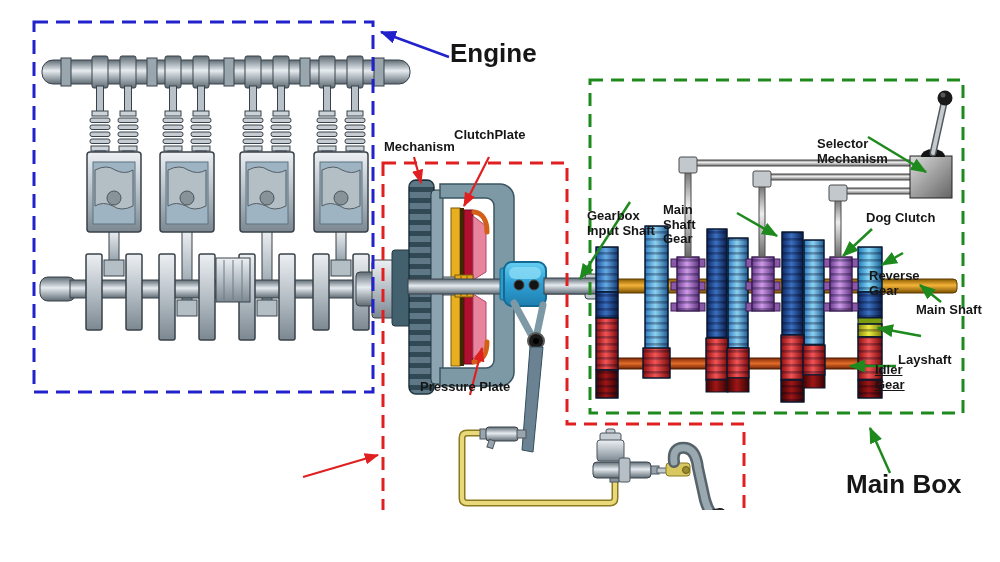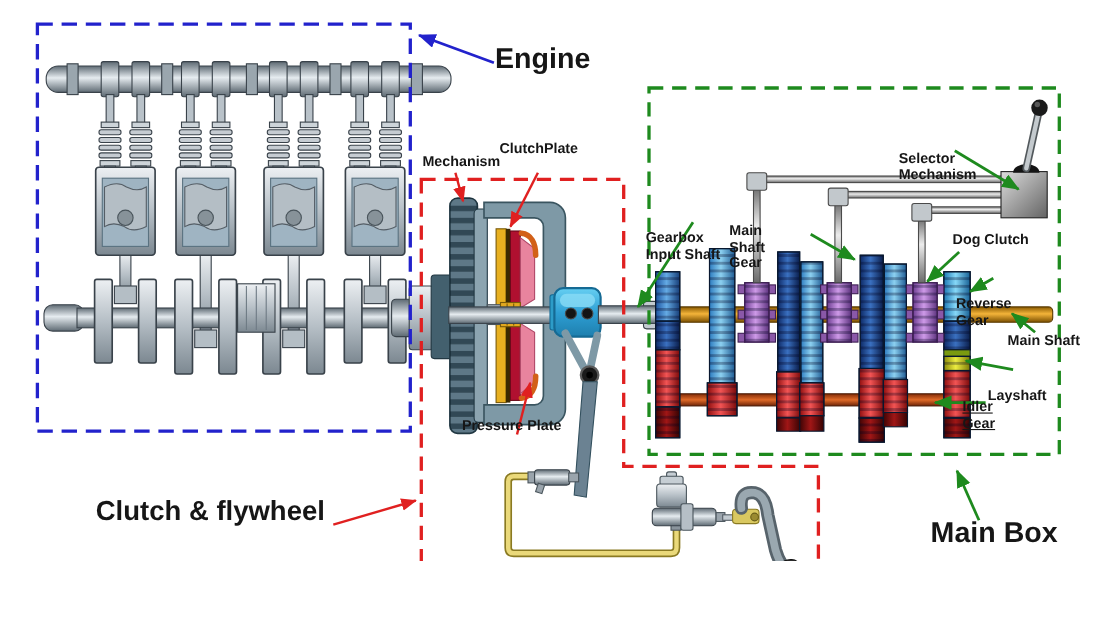--- a/index.html
+++ b/index.html
@@ -407,21 +407,20 @@
     <line x1="921" y1="336" x2="878" y2="328" stroke="#1e8a1e" stroke-width="2.5" marker-end="url(#mGreen)"></line>
     <line x1="896" y1="366" x2="850" y2="366" stroke="#1e8a1e" stroke-width="2.5" marker-end="url(#mGreen)"></line>
     <line x1="890" y1="473" x2="870" y2="428" stroke="#1e8a1e" stroke-width="2.5" marker-end="url(#mGreen)"></line>
   </g>
 </svg>
 
   <div class="lbl sz26" style="left:450px;top:39px;">Engine</div>
   <div class="lbl sz13" style="left:384px;top:140px;">Mechanism</div>
   <div class="lbl sz13" style="left:454px;top:128px;">ClutchPlate</div>
   <div class="lbl sz13" style="left:420px;top:380px;">Pressure Plate</div>
-  <div class="lbl sz25" style="left:87px;top:451px;">Clutch &amp; flywheel</div>
   <div class="lbl sz26" style="left:846px;top:470px;">Main Box</div>
 
   <div class="lbl sz13 center" style="left:817px;top:101px;width:120px;">
     <span>Selector</span>
     <span>Mechanism</span>
   </div>
   <div class="lbl sz13 center" style="left:587px;top:173px;width:120px;">
     <span>Gearbox</span>
     <span>Input Shaft</span>
   </div>

